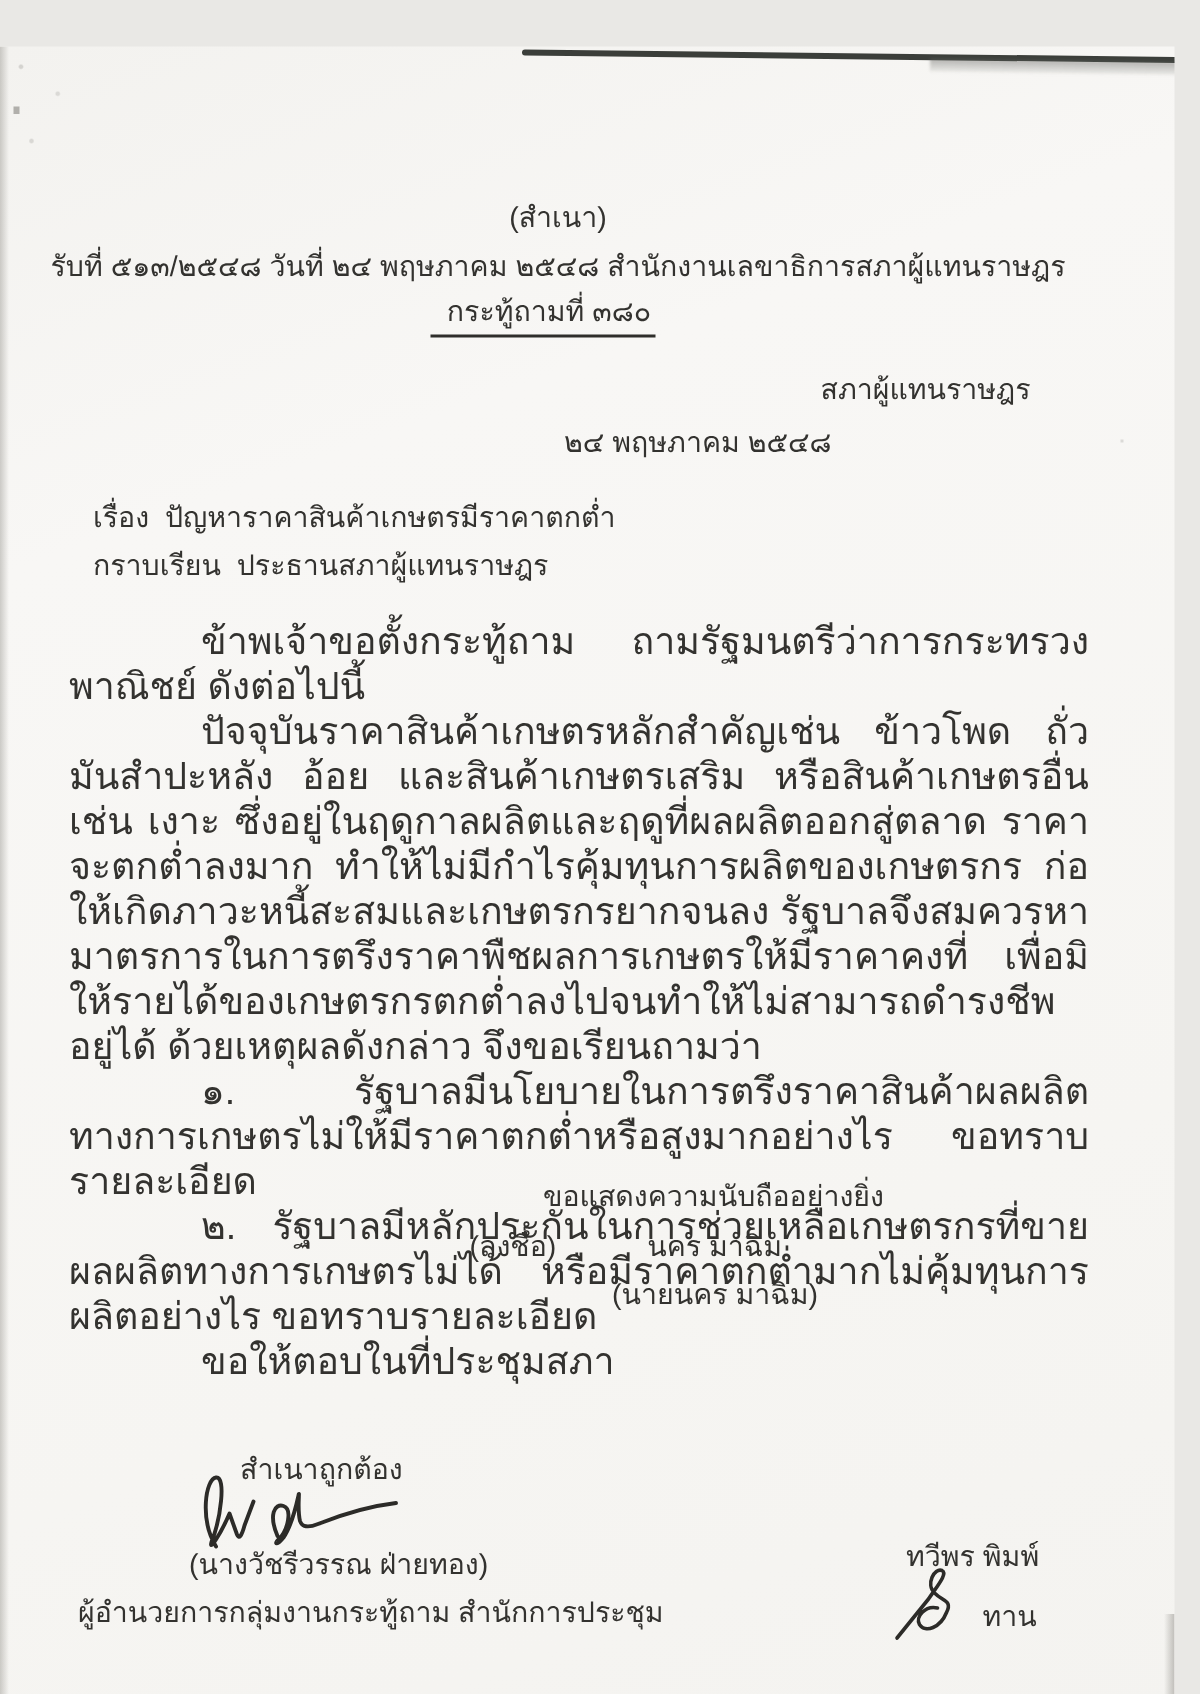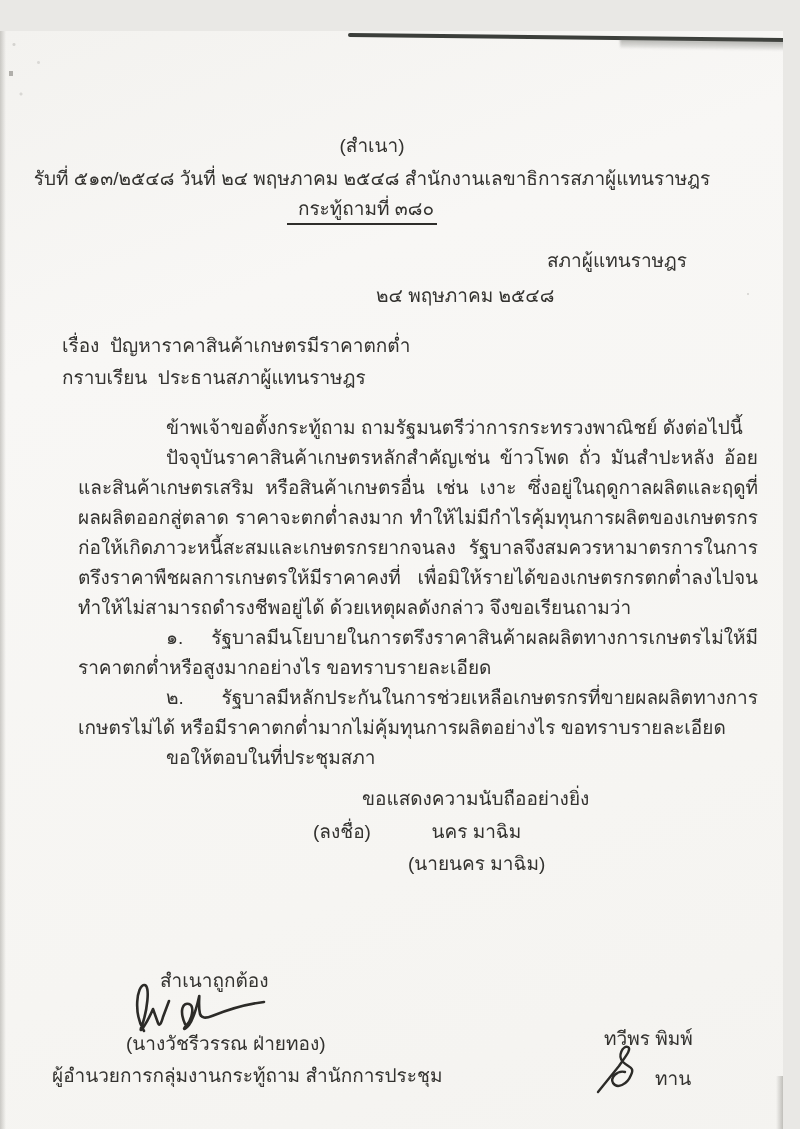--- a/index.html
+++ b/index.html
@@ -66,23 +66,23 @@
   }
   .speck { position: absolute; background: rgba(110,108,102,0.5); }
   .divider {
     position: absolute;
     top: 192px; left: 287px;
     width: 150px; height: 2px;
     background: #2f2e2b;
   }
   .body-text {
     position: absolute;
-    top: 382px; left: 78px;
+    top: 382px; left: 46px;
     width: 680px;
-    font-size: 19px;
+    font-size: 25px;
     line-height: 30px;
     text-align: justify;
     color: #33322f;
     white-space: normal;
   }
   .body-text p { text-indent: 88px; margin: 0; }
   .sig-svg { position: absolute; }
   .sig-svg path {
     fill: none;
     stroke: #2c2b28;

